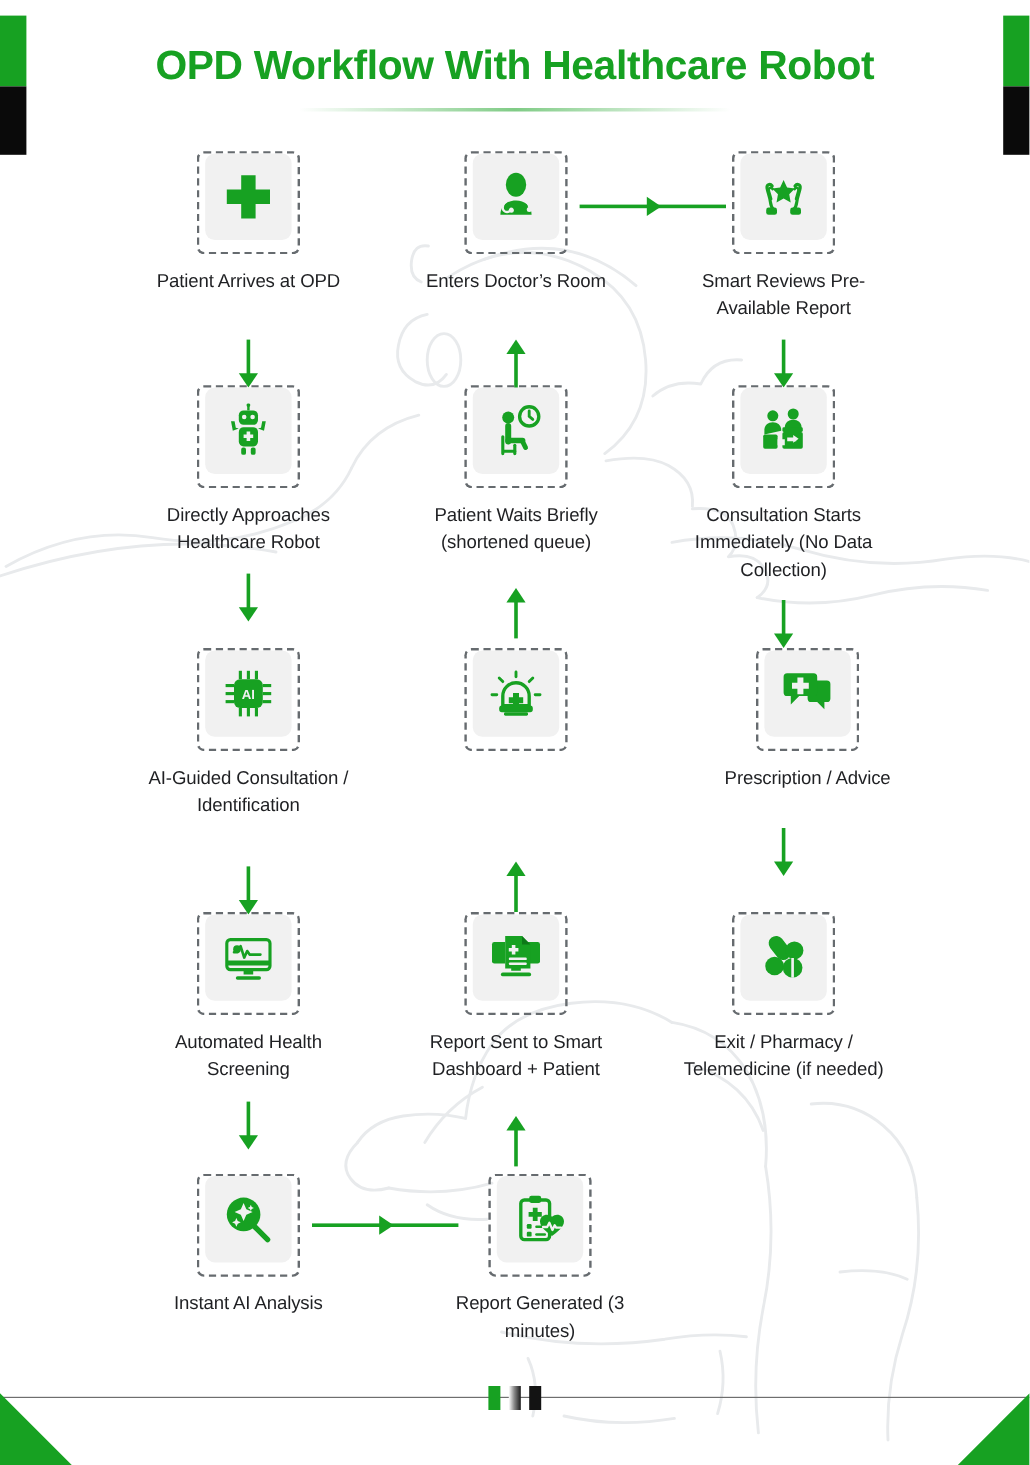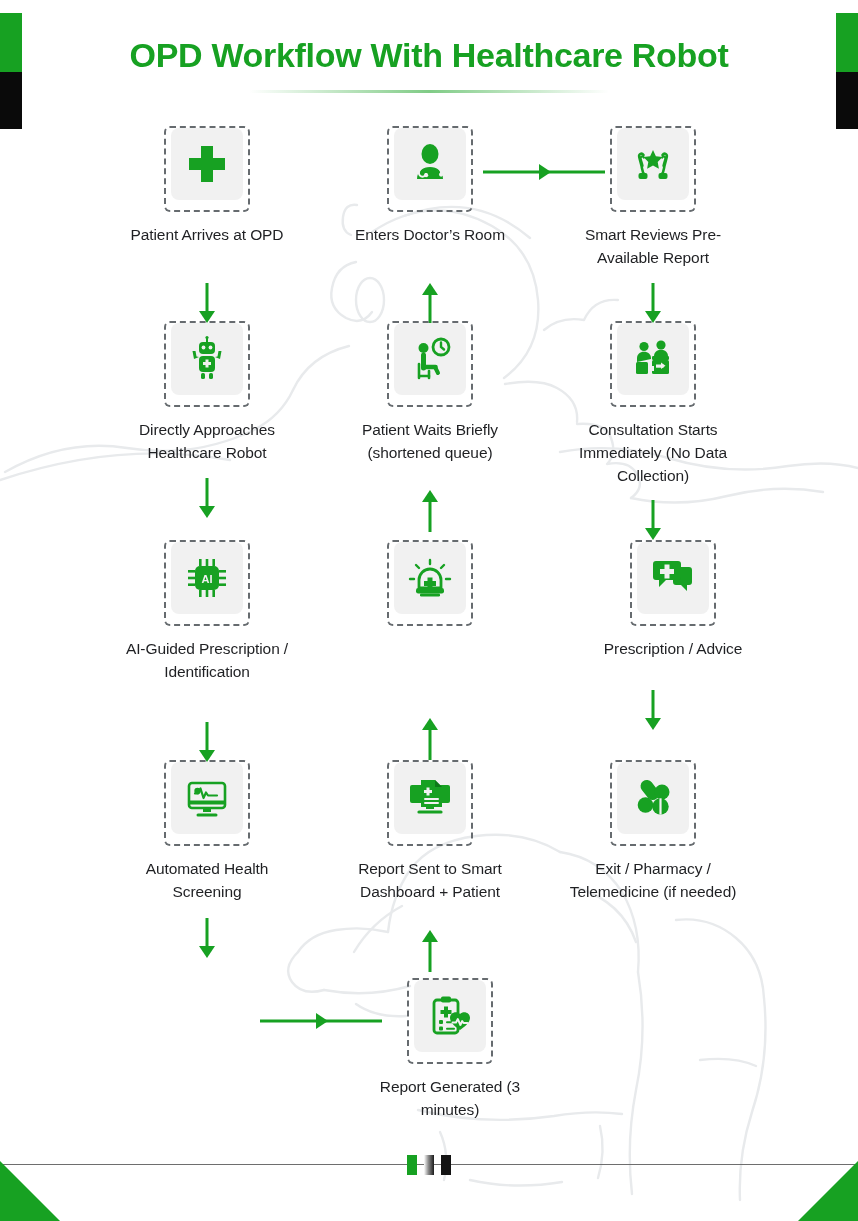--- a/index.html
+++ b/index.html
@@ -224,21 +224,21 @@
                 <rect x="4" y="21.7" width="7" height="2.6"></rect>
                 <rect x="4" y="28.4" width="7" height="2.6"></rect>
               <rect x="35" y="15" width="7" height="2.6"></rect>
                 <rect x="35" y="21.7" width="7" height="2.6"></rect>
                 <rect x="35" y="28.4" width="7" height="2.6"></rect>
             </g>
             <text x="23" y="27.5" font-family="Liberation Sans, sans-serif" font-size="11" font-weight="bold" fill="#f1f1f1" text-anchor="middle">AI</text>
           </svg>
         </div>
       </div>
-      <div class="node-label">AI-Guided Prescription / Identification</div>
+      <div class="node-label">AI-Guided Consultation / Identification</div>
     </div>
     <div class="varrow down" style="left:198px; top:722px; height:42px;">
       <div class="shaft" style="top:0; height:32px;"></div>
         <div class="head" style="top:28px;"></div>
     </div>
 
     <div class="node" style="left:112px; top:760px;">
       <div class="icon-box">
         <div class="icon-inner">
           <svg width="46" height="46" viewBox="0 0 46 46" fill="none" stroke="#17a122" stroke-width="2.6">
@@ -251,20 +251,34 @@
           </svg>
         </div>
       </div>
       <div class="node-label">Automated Health Screening</div>
     </div>
     <div class="varrow down" style="left:198px; top:918px; height:42px;">
       <div class="shaft" style="top:0; height:32px;"></div>
         <div class="head" style="top:28px;"></div>
     </div>
 
+    <div class="node" style="left:112px; top:978px;">
+      <div class="icon-box">
+        <div class="icon-inner">
+          <svg width="46" height="46" viewBox="0 0 46 46">
+            <circle cx="19" cy="19" r="14" fill="#17a122"></circle>
+            <path d="M28.5 29.5L39 40" stroke="#17a122" stroke-width="4.5" stroke-linecap="round"></path>
+            <path d="M19 9.5l2.3 5.2 5.2 2.3 -5.2 2.3 -2.3 5.2 -2.3 -5.2 -5.2 -2.3 5.2 -2.3z" fill="#f1f1f1"></path>
+            <path d="M13 22l1.1 2.5 2.5 1.1 -2.5 1.1 -1.1 2.5 -1.1 -2.5 -2.5 -1.1 2.5 -1.1z" fill="#f1f1f1"></path>
+            <path d="M25 11l.8 1.8 1.8 .8 -1.8 .8 -.8 1.8 -.8 -1.8 -1.8 -.8 1.8 -.8z" fill="#f1f1f1"></path>
+          </svg>
+        </div>
+      </div>
+      <div class="node-label">Instant AI Analysis</div>
+    </div>
 
     <div class="node" style="left:335px; top:126px;">
       <div class="icon-box">
         <div class="icon-inner">
           <svg width="46" height="46" viewBox="0 0 46 46" fill="#17a122">
             <ellipse cx="23" cy="13" rx="8.5" ry="10"></ellipse>
             <path d="M10 38c0-7.5 5.8-12 13-12s13 4.5 13 12z"></path>
             <path d="M17.5 25.5c-3.5 1-5.6 3.3-5.6 6.6a3.6 3.6 0 107.2 0" fill="none" stroke="#f1f1f1" stroke-width="2"></path>
             <circle cx="19.1" cy="34.2" r="2.1" fill="#f1f1f1"></circle>
             <path d="M28.5 25.5c3.5 1 5.6 3.3 5.6 6.6" fill="none" stroke="#f1f1f1" stroke-width="2"></path>

